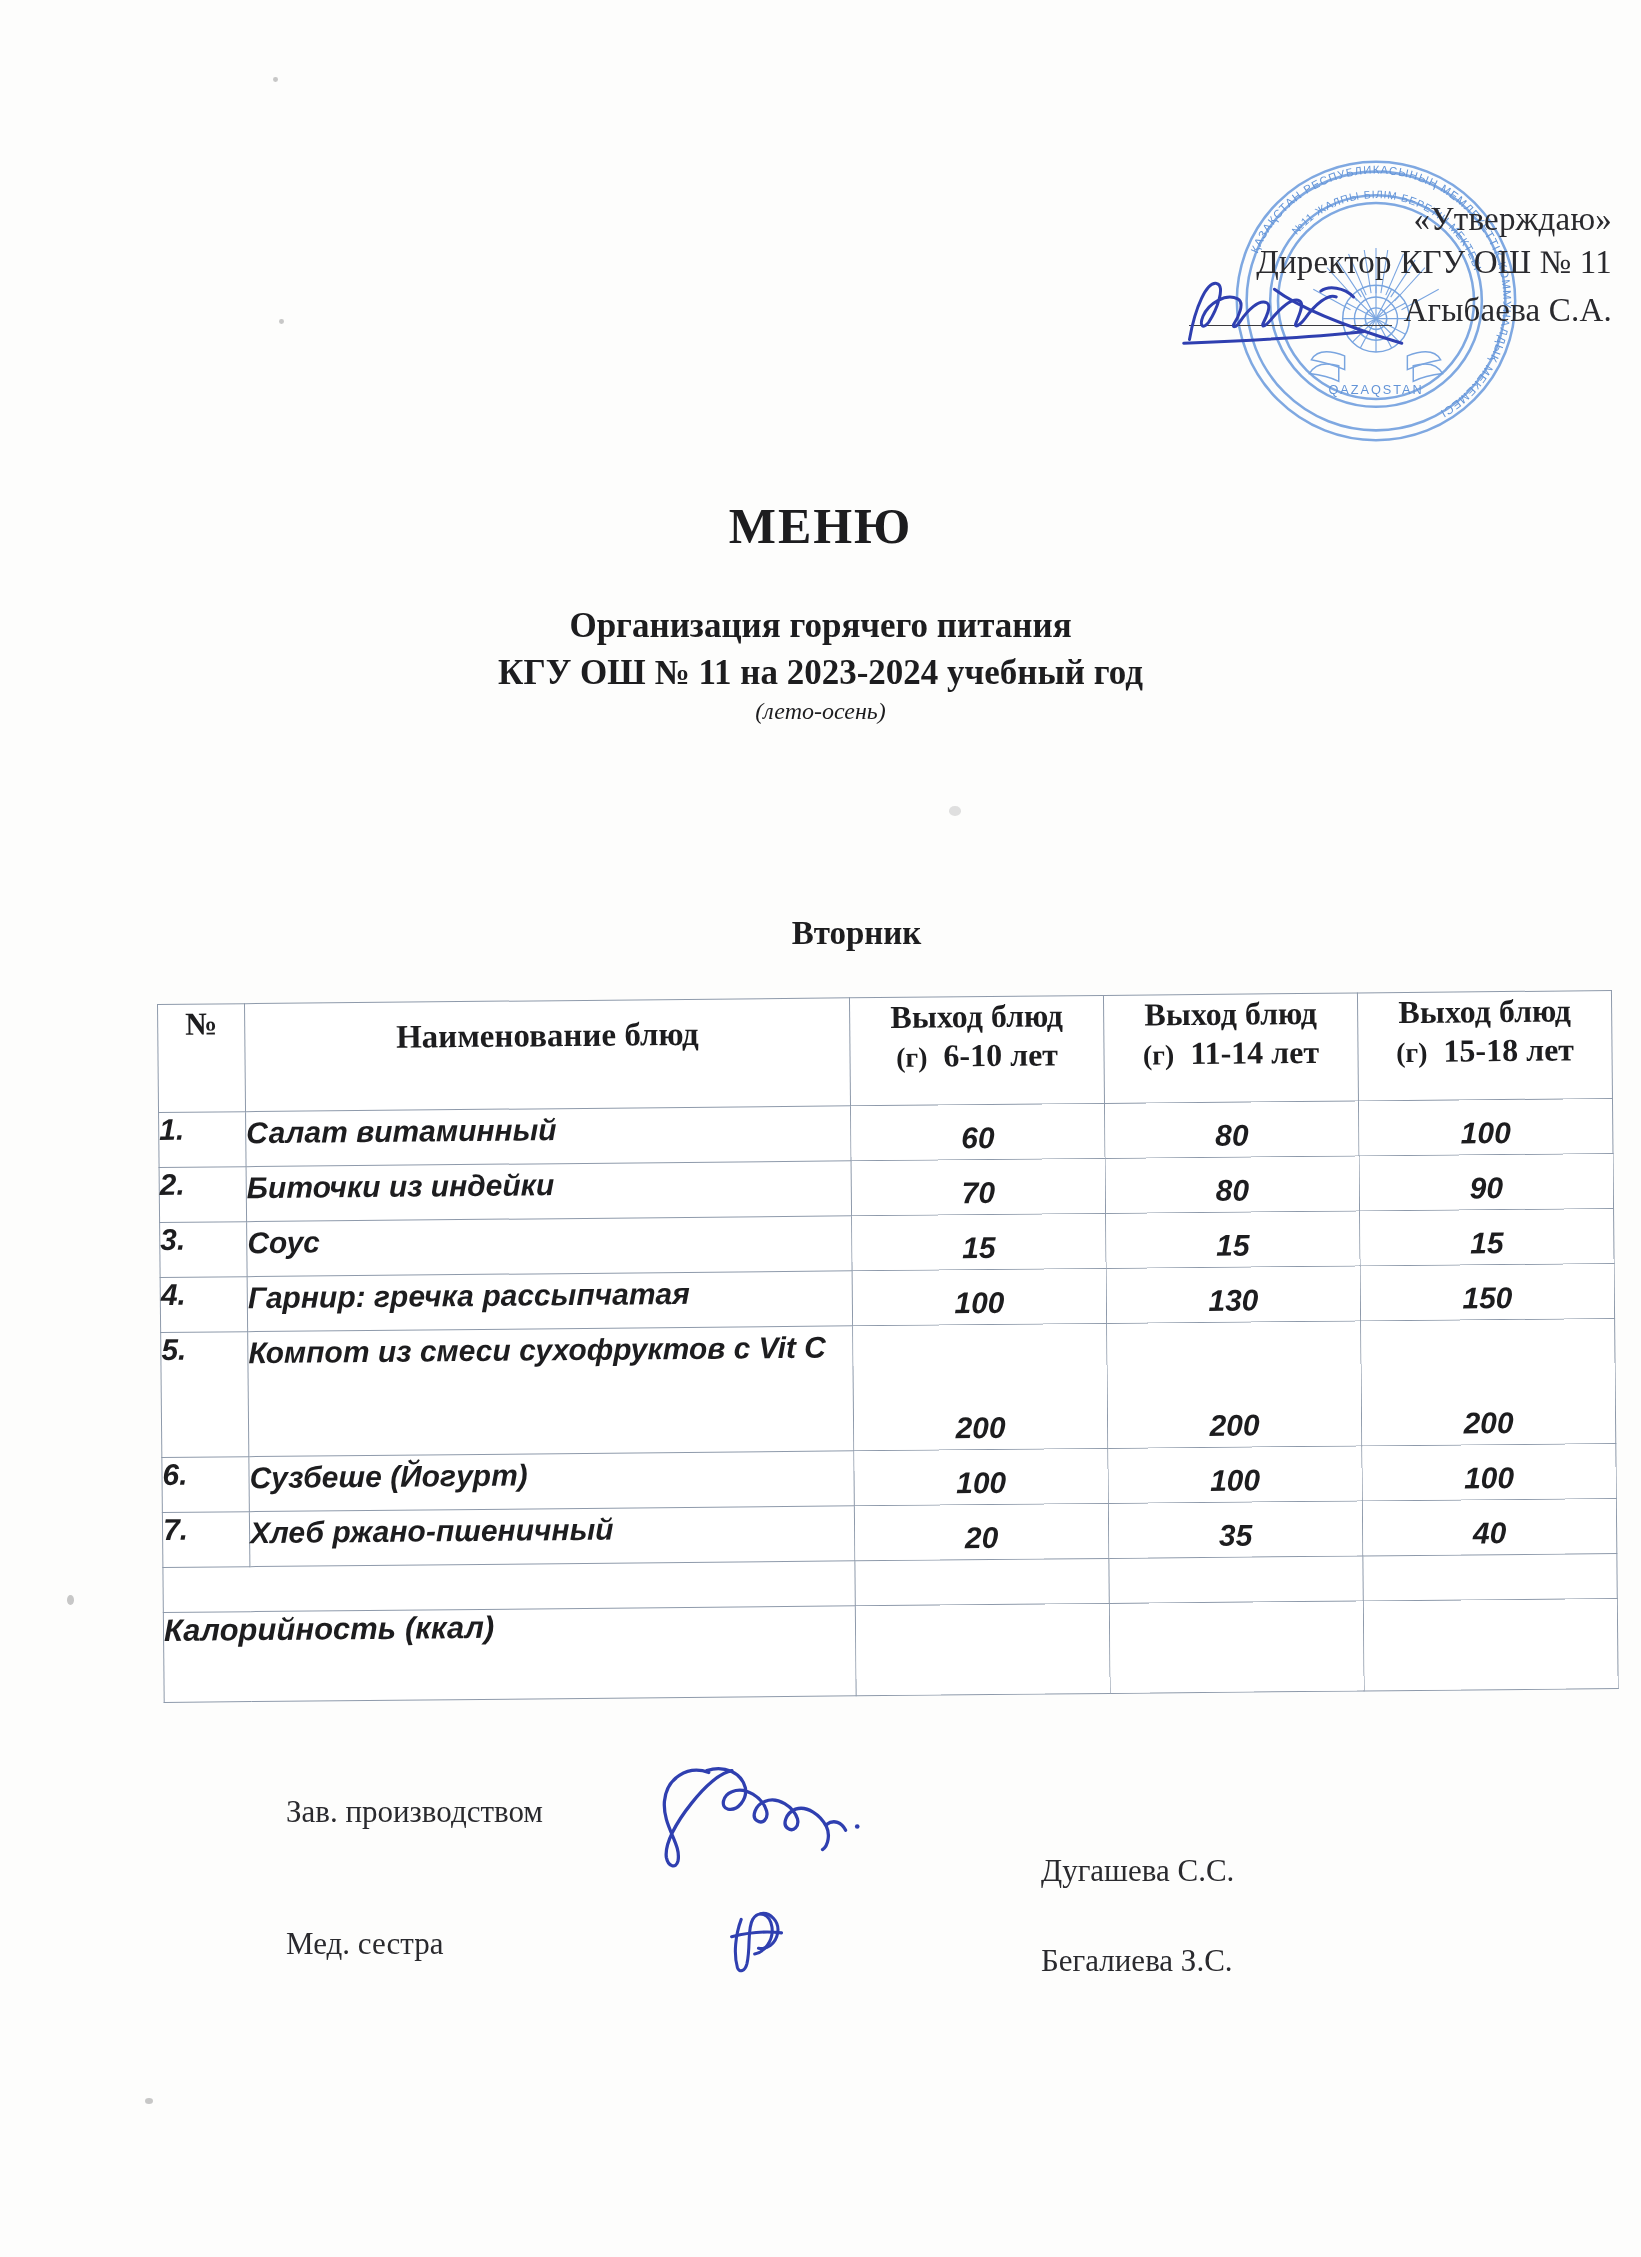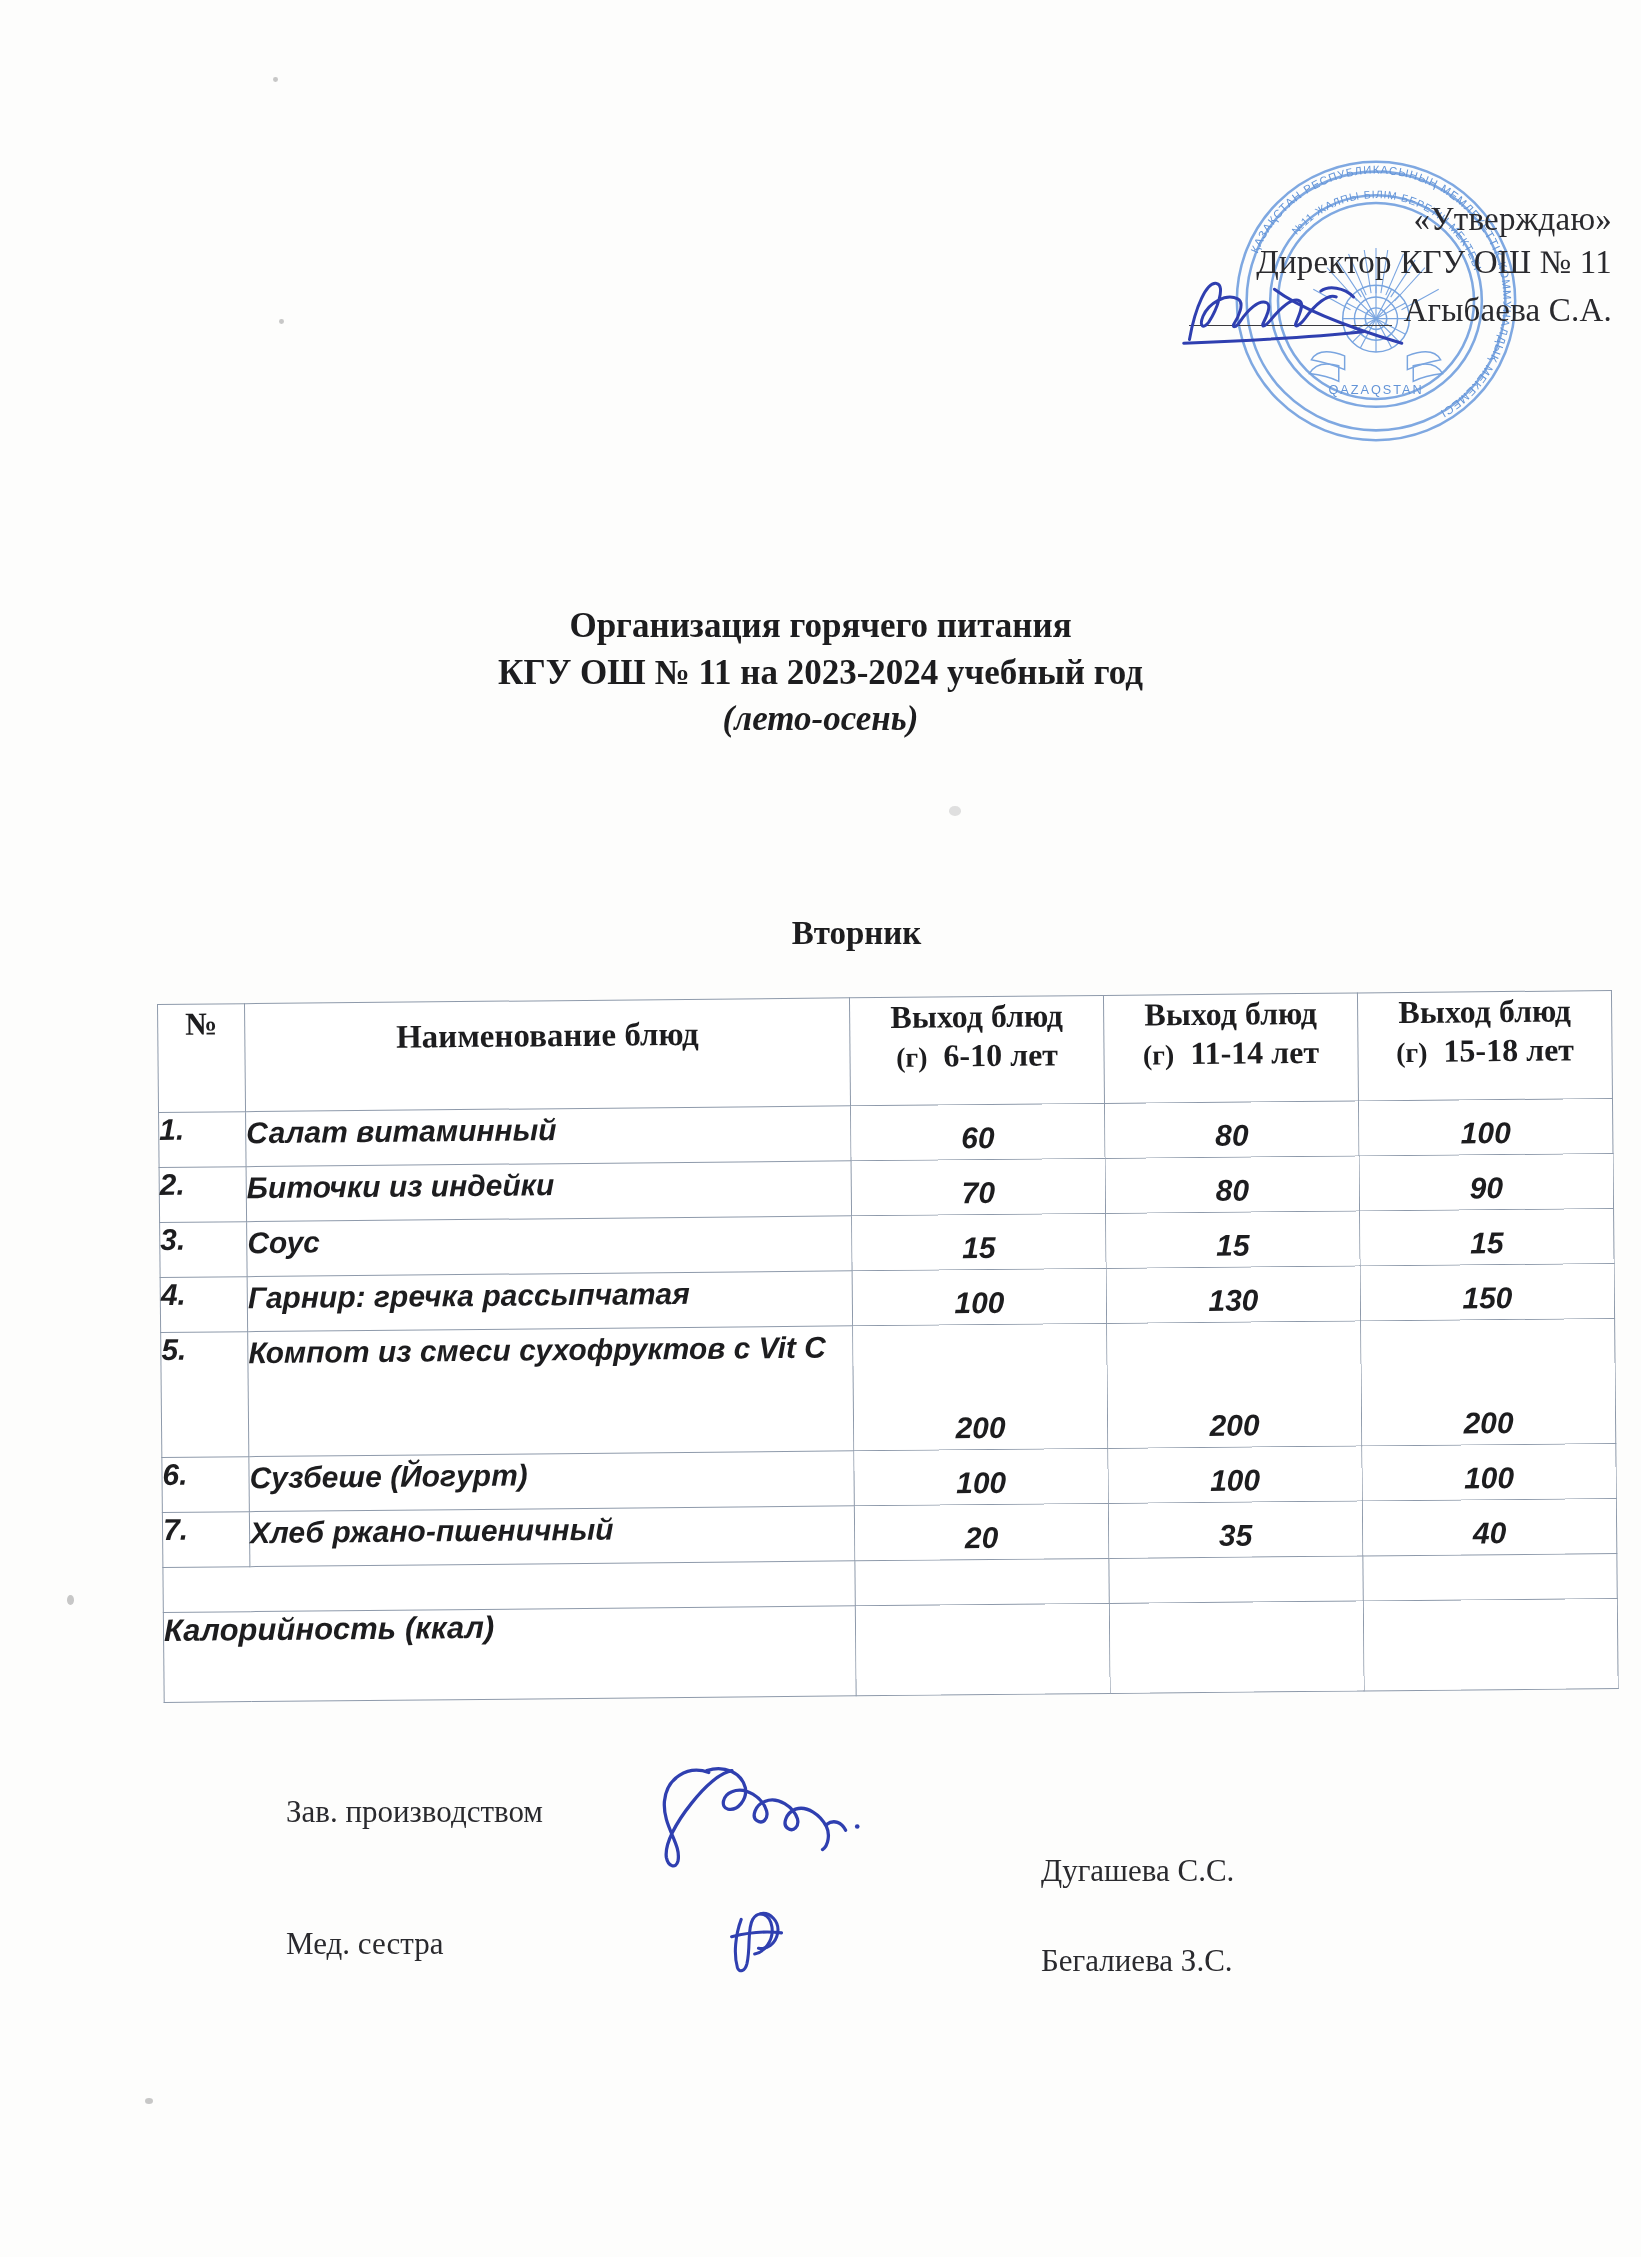--- a/index.html
+++ b/index.html
@@ -60,21 +60,21 @@
   .doc-title{
     position:absolute;top:497px;left:0;width:1641px;
     text-align:center;
     font-size:50px;font-weight:bold;letter-spacing:1.9px;
   }
   .subtitle{
     position:absolute;top:603px;left:0;width:1641px;
     text-align:center;
     font-size:35px;font-weight:bold;line-height:1.33;
   }
-  .subtitle .it{font-weight:bold;font-style:italic;font-size:35px;}
+  .subtitle .it{font-weight:normal;font-style:italic;font-size:24px;}
   .weekline{
     position:absolute;top:824px;left:0;width:1641px;
     text-align:center;font-size:33px;font-weight:bold;letter-spacing:1px;
   }
   .dayline{
     position:absolute;top:915px;left:0;width:1641px;
     text-align:center;font-size:33px;font-weight:bold;margin-left:36px;
   }
 
   
@@ -238,20 +238,21 @@
 
   <svg class="hand" id="sig-director" viewBox="0 0 260 86">
     <g fill="none" stroke="#2f3fb0" stroke-width="3.1" stroke-linecap="round">
       <path d="M16,74 C22,40 34,14 44,16 C54,18 44,44 36,56 C30,64 26,60 30,50 C36,36 54,26 66,32 C74,36 66,52 62,58 C60,62 64,62 68,56 C76,44 88,32 96,36 C102,39 94,54 92,58 C91,62 95,60 100,54 C110,42 122,30 130,34 C136,37 128,52 126,58 C125,62 130,60 136,52 C146,38 160,26 168,30"></path>
       <path d="M152,24 C160,18 176,20 186,30"></path>
       <path d="M104,22 C128,40 176,60 236,78"></path>
       <path d="M10,78 C60,76 140,72 196,66"></path>
     </g>
   </svg>
 
+  <div class="doc-title">МЕНЮ</div>
   <div class="subtitle">
     <div>Организация горячего питания</div>
     <div>КГУ ОШ № 11 на 2023-2024 учебный год</div>
     <div class="it">(лето-осень)</div>
   </div>
   <div class="dayline">Вторник</div>
 
   <div class="tbl-wrap">
     <table class="menu">
       <colgroup>

